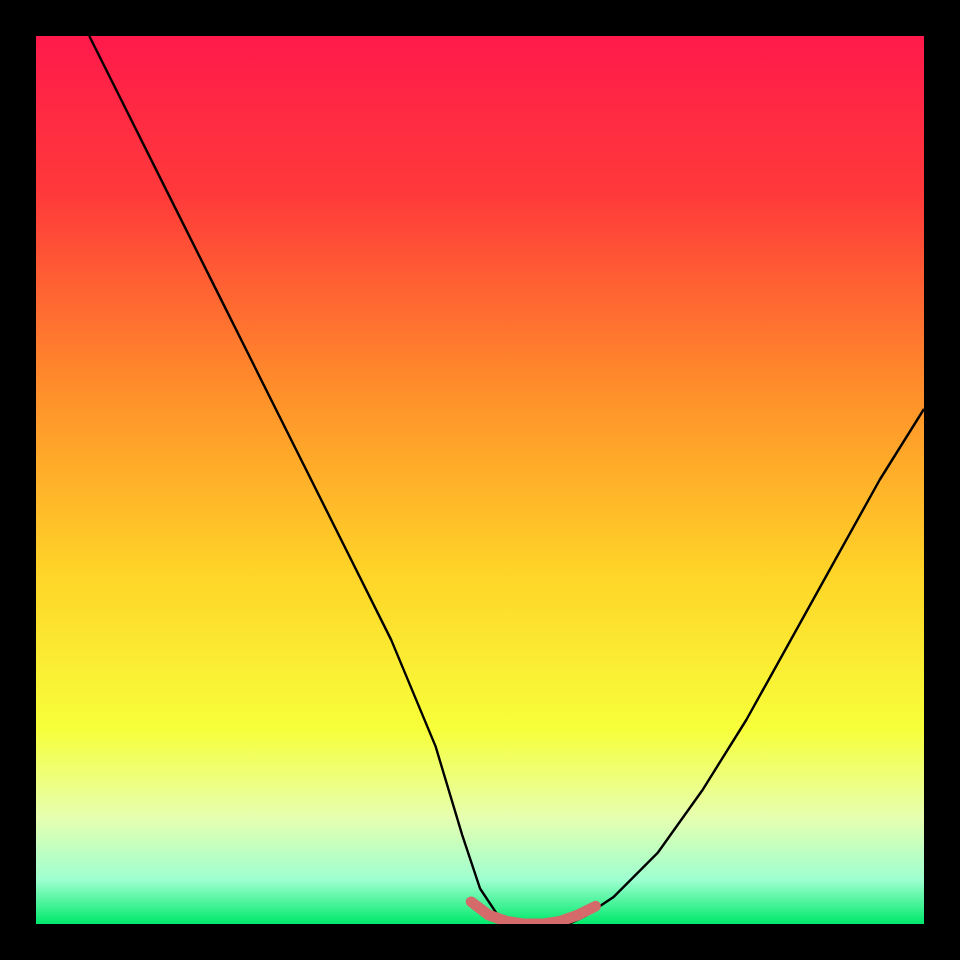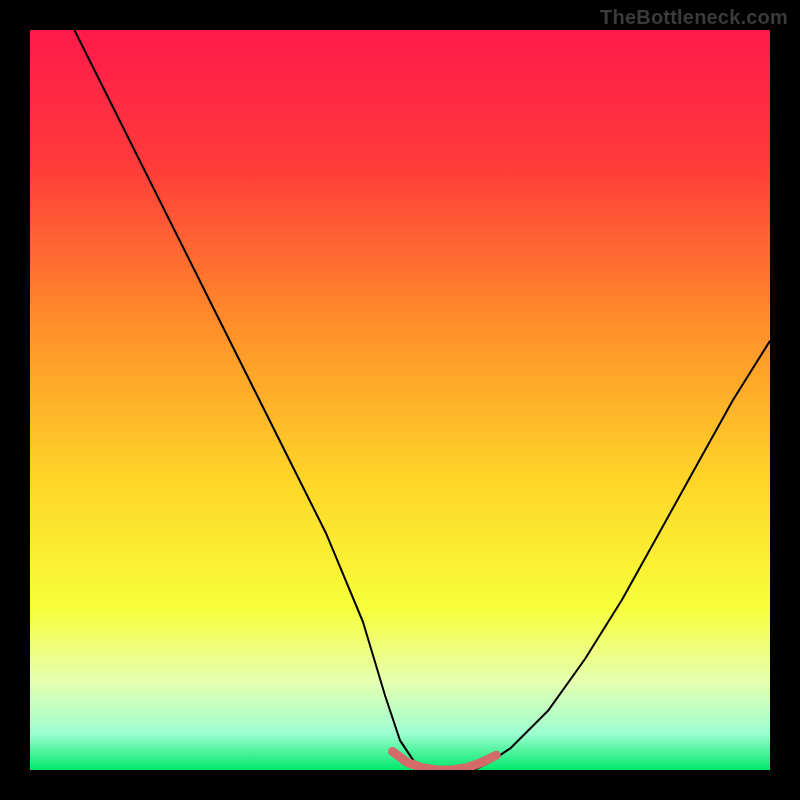--- a/index.html
+++ b/index.html
@@ -53,14 +53,13 @@
             <stop offset="88%" stop-color="#e6ffb0"></stop>
             <stop offset="95%" stop-color="#9effd0"></stop>
             <stop offset="100%" stop-color="#00e96b"></stop>
           </linearGradient>
         </defs>
         <rect x="0" y="0" width="740" height="740" fill="url(#bg-grad)"></rect>
         <path d="M44.4 0.0 L74.0 59.2 L111.0 133.2 L148.0 207.2 L185.0 281.2 L222.0 355.2 L259.0 429.2 L296.0 503.2 L333.0 592.0 L355.2 666.0 L370.0 710.4 L384.8 732.6 L407.0 740.0 L421.8 740.0 L444.0 740.0 L458.8 732.6 L481.0 717.8 L518.0 680.8 L555.0 629.0 L592.0 569.8 L629.0 503.2 L666.0 436.6 L703.0 370.0 L740.0 310.8" fill="none" stroke="#000000" stroke-width="2" stroke-linejoin="round"></path>
         <path d="M362.6 721.5 L377.4 732.6 L392.2 737.8 L407.0 740.0 L421.8 740.0 L436.6 737.8 L451.4 732.6 L466.2 725.2" fill="none" stroke="#d46a6a" stroke-width="9" stroke-linecap="round" stroke-linejoin="round"></path>
       </svg>
   </div>
-  <div class="watermark">TheBottleneck.com</div>
 </div>
 
 </body></html>

